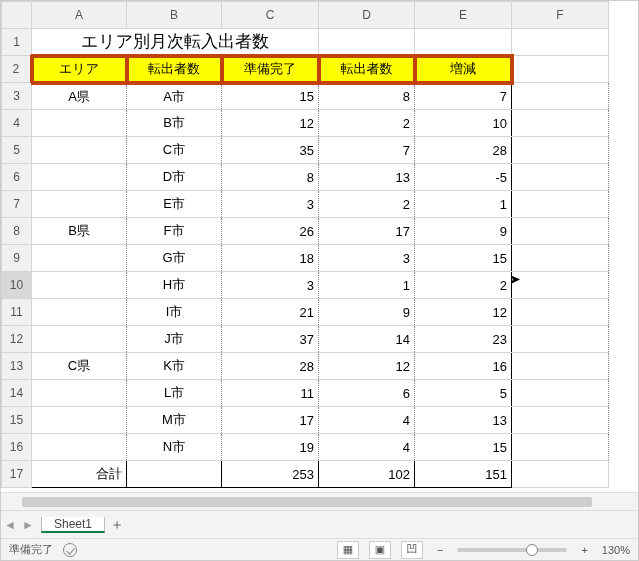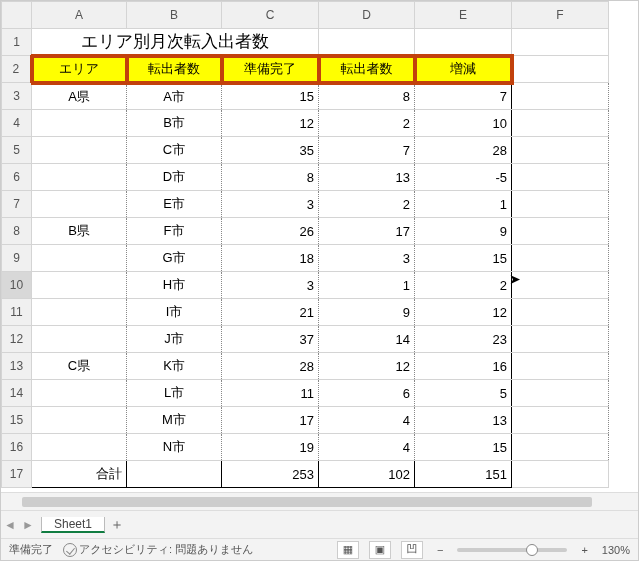--- a/index.html
+++ b/index.html
@@ -266,21 +266,21 @@
 
 <div class="tabs">
   <div class="nav">◄</div>
   <div class="nav">►</div>
   <div class="tab">Sheet1</div>
   <div class="add">＋</div>
 </div>
 
 <div class="status">
   <span>準備完了</span>
-  <span><span class="acc-icon"></span><span>アクセシビリティ: 問題ありません</span></span>
+  <span><span class="acc-icon"></span></span>
   <span class="spacer"></span>
   <span class="viewbtn">▦</span>
   <span class="viewbtn">▣</span>
   <span class="viewbtn">凹</span>
   <span style="cursor:pointer;padding:0 4px;">−</span>
   <span class="slider">
       <span class="knob"></span>
     </span>
   <span style="cursor:pointer;padding:0 4px;">+</span>
   <span>130%</span>

